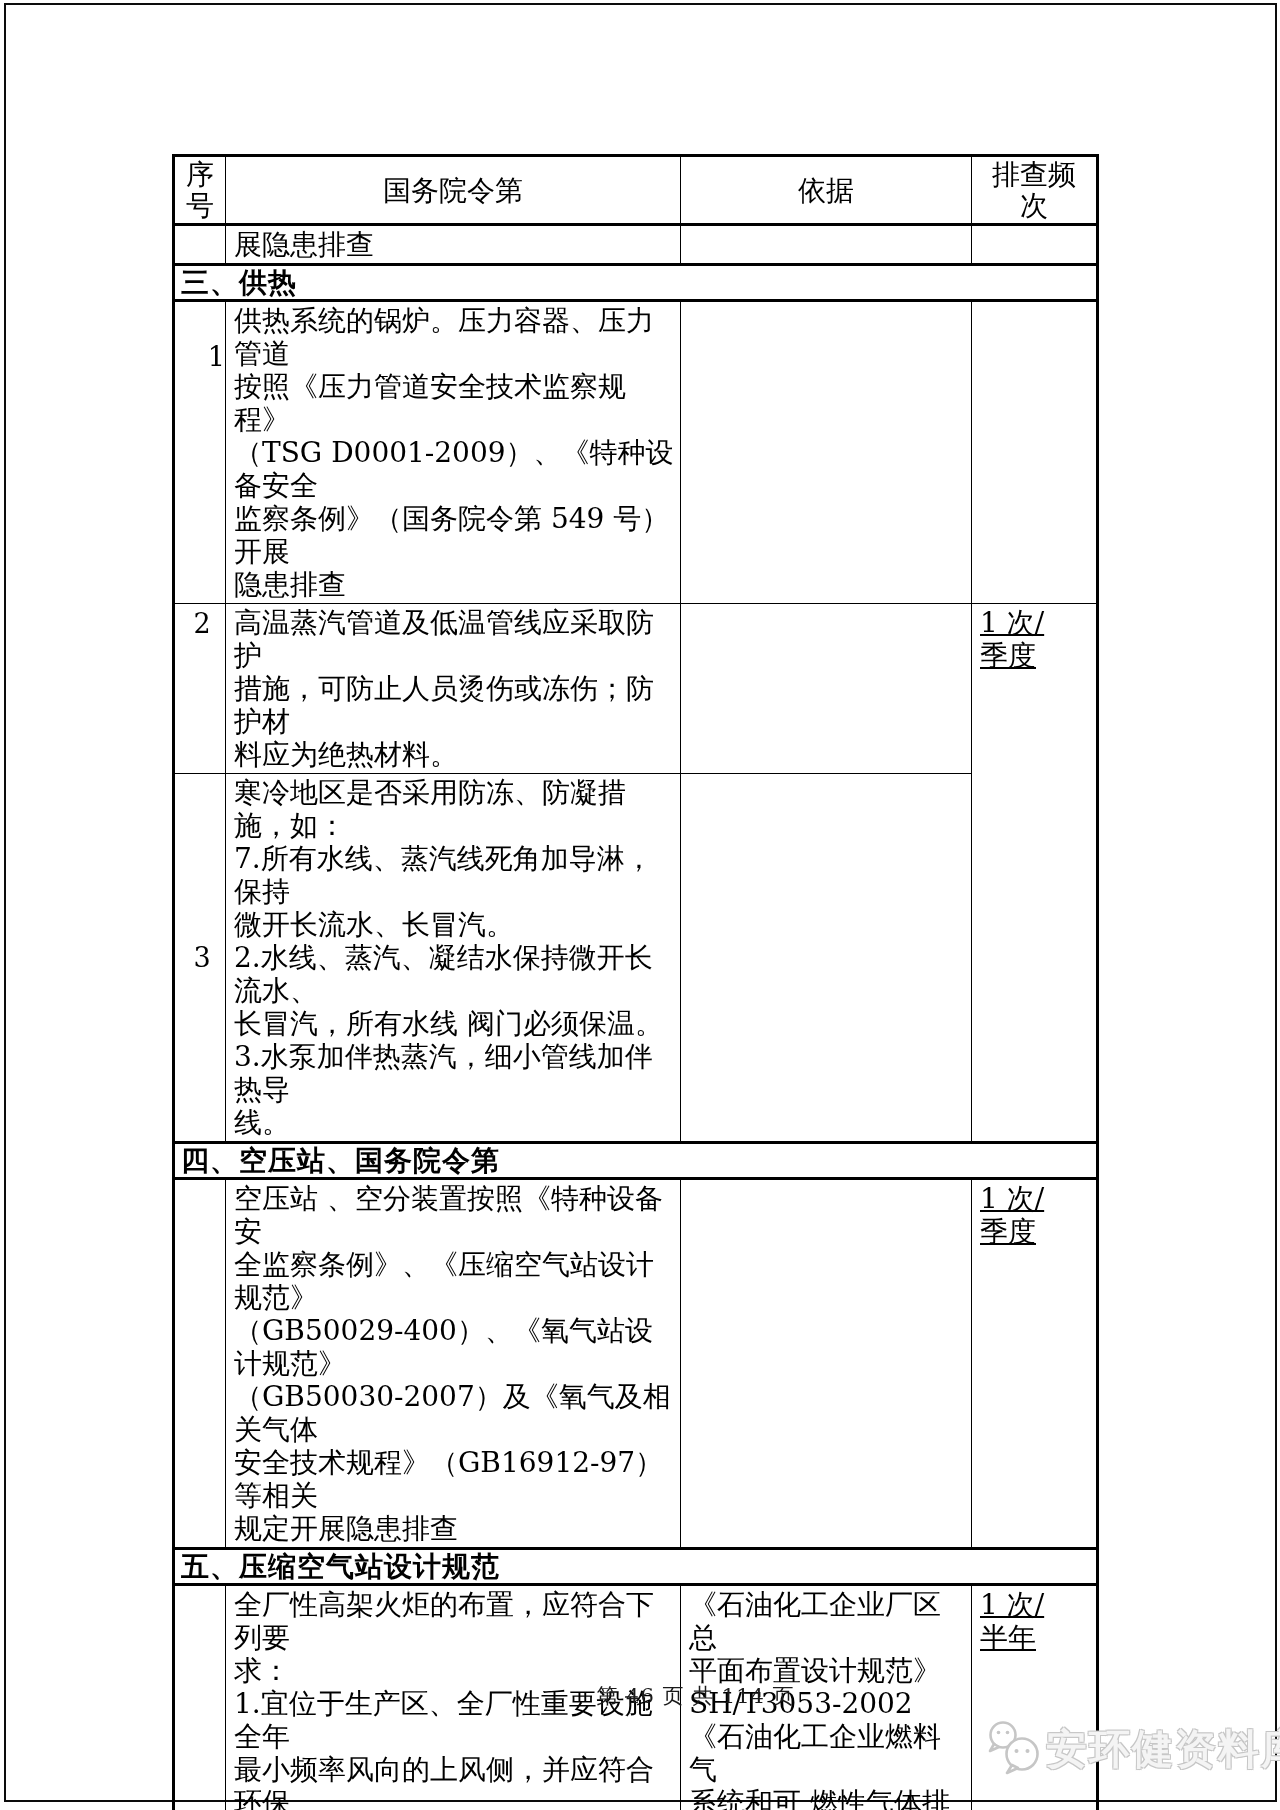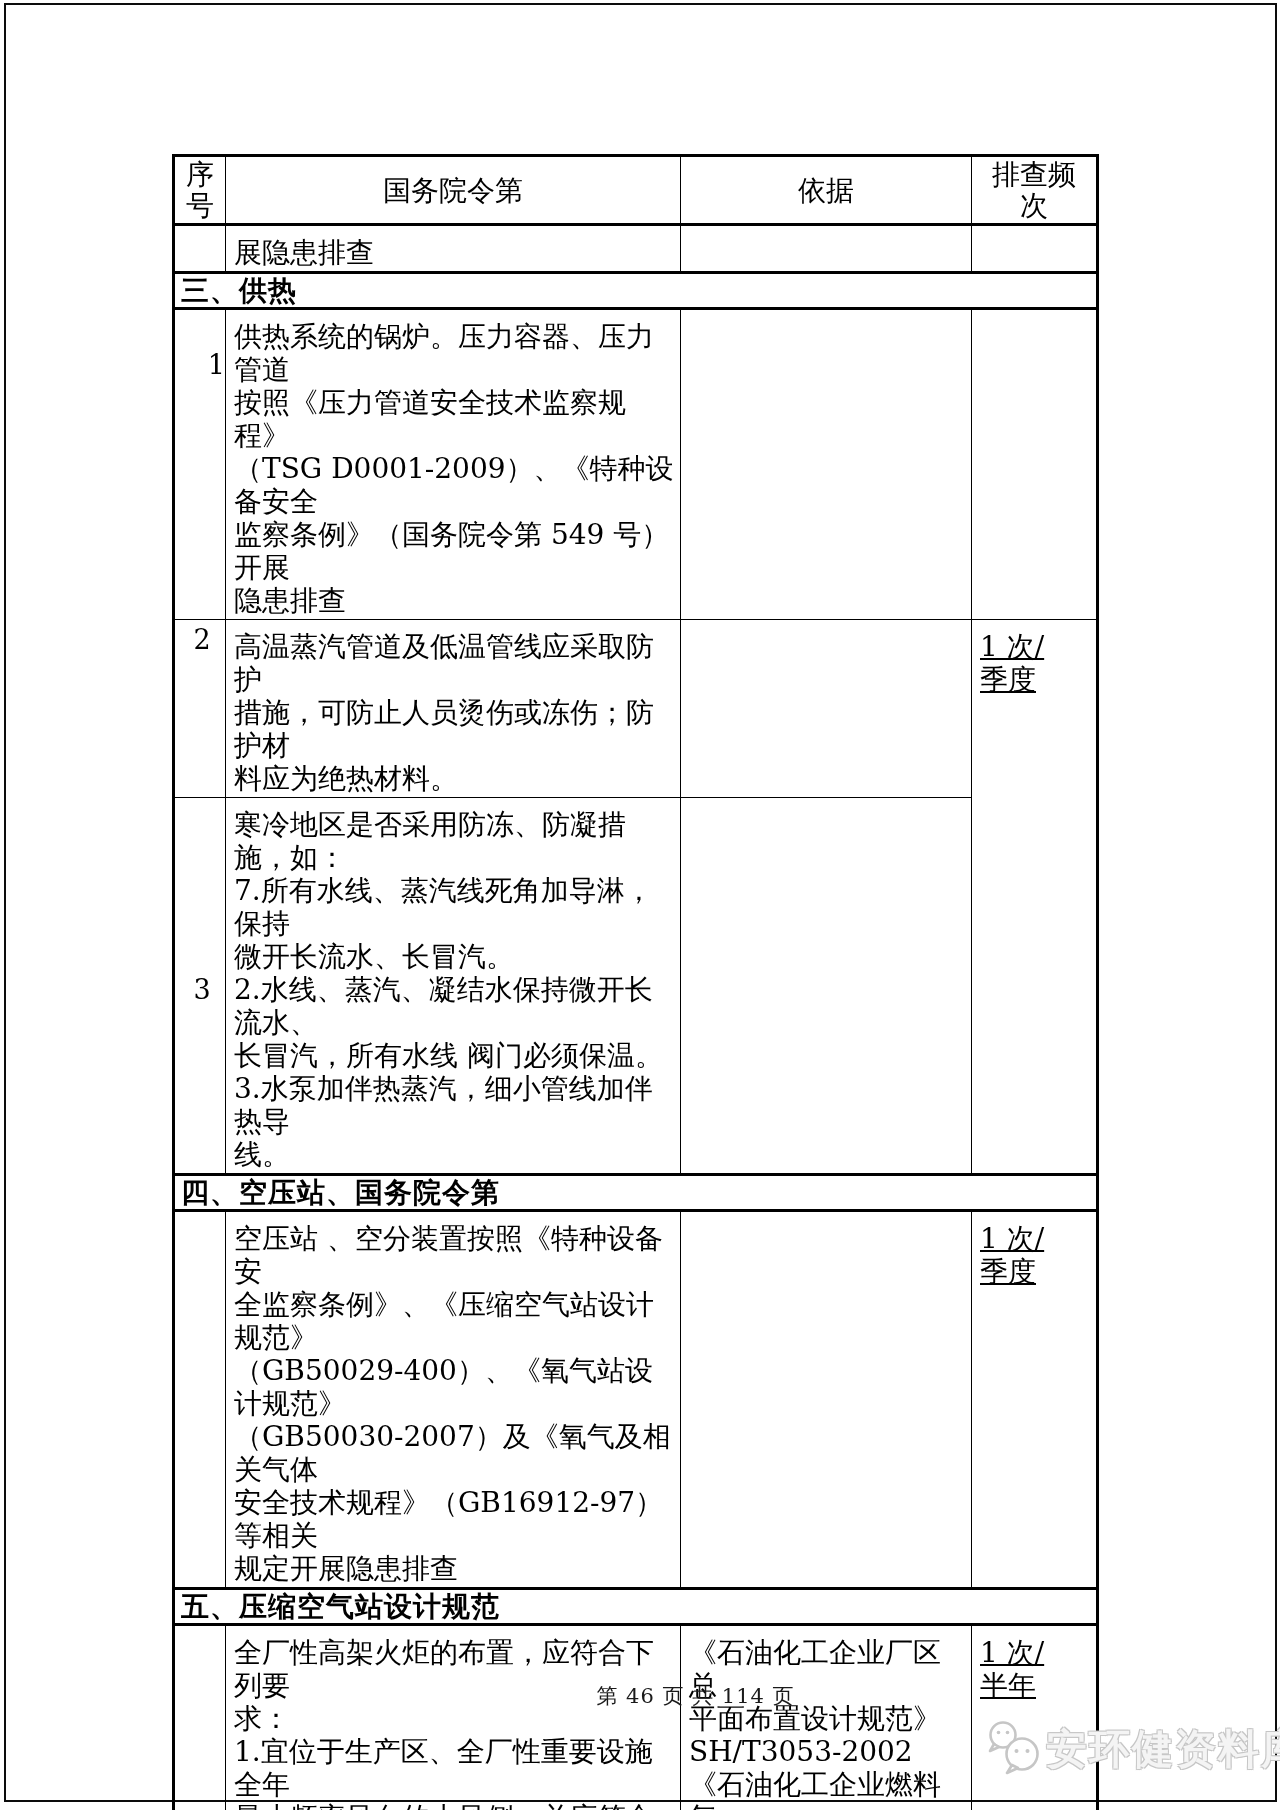--- a/index.html
+++ b/index.html
@@ -23,21 +23,21 @@
     left:172px;top:154px;
     width:924px;
     border-collapse:collapse;
     table-layout:fixed;
     border:3px solid #000;
     font-size:28px;
     line-height:33px;
   }
   table.checklist td, table.checklist th{
     border:1.5px solid #000;
-    padding:10px 4px 2px 8px;
+    padding:2px 4px 2px 8px;
     vertical-align:top;
     white-space:pre-line;
     font-weight:normal;
     overflow:hidden;
     word-break:break-all;
   }
   tr.h-header{height:66px;}
   tr.h-header th{
     vertical-align:middle;
     text-align:center;

